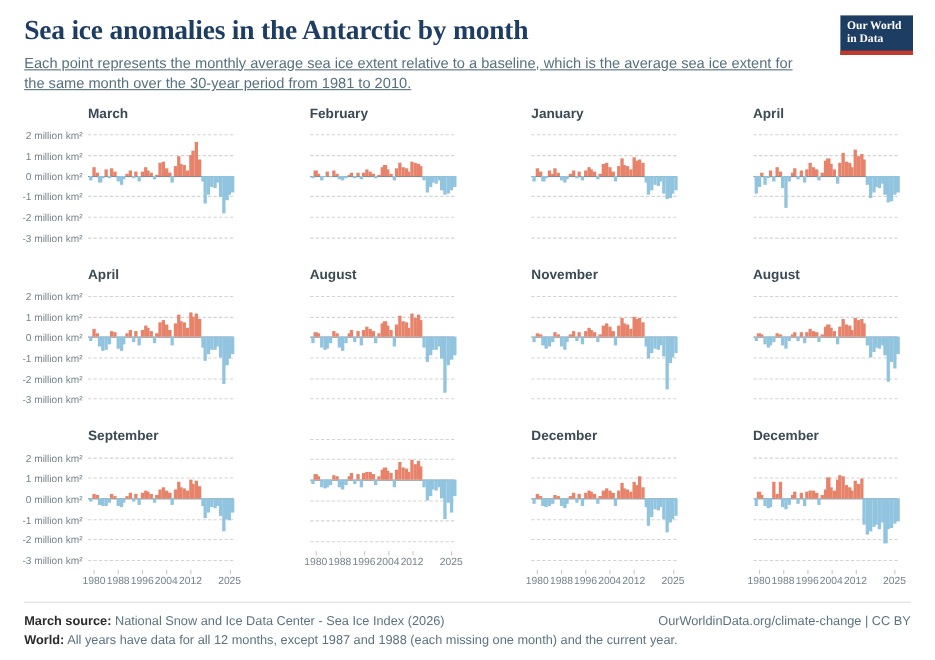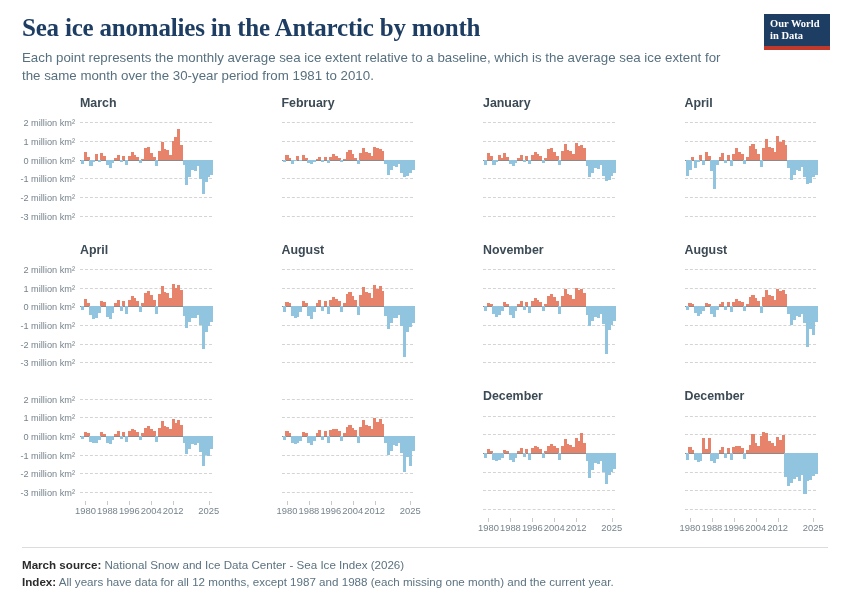--- a/index.html
+++ b/index.html
@@ -26,20 +26,21 @@
     letter-spacing: -0.2px;
     margin: 0 0 7px 0;
     line-height: 1.1;
   }
   .subtitle {
     font-size: 13.3px;
     color: #57707f;
     line-height: 1.42;
     max-width: 700px;
     margin: 0;
+    text-decoration: underline;
   }
   .owid-logo {
     position: absolute;
     top: 14px; right: 20px;
     width: 66px; height: 36px;
     background: #1d3d63;
     color: #fff;
     font-family: "Liberation Serif", serif;
     font-weight: 700;
     font-size: 10.5px;
@@ -671,20 +672,21 @@
             <div class="bar neg" title="August 2022: -0.9 million km²" style="left: calc(91.6667% - 1.55px); top: 41.6667%; height: 16.8px;"></div>
             <div class="bar neg" title="August 2023: -2.2 million km²" style="left: calc(93.75% - 1.55px); top: 41.6667%; height: 41.0667px;"></div>
             <div class="bar neg" title="August 2024: -1.2 million km²" style="left: calc(95.8333% - 1.55px); top: 41.6667%; height: 22.4px;"></div>
             <div class="bar neg" title="August 2025: -1.55 million km²" style="left: calc(97.9167% - 1.55px); top: 41.6667%; height: 28.9333px;"></div>
             <div class="bar neg" title="August 2026: -0.85 million km²" style="left: calc(100% - 1.55px); top: 41.6667%; height: 15.8667px;"></div>
           </div>
         </div>
         <div class="x-axis"></div>
       </div>
       <div class="panel bottom-row">
+        <div class="panel-title">September</div>
         <div class="plot-wrap">
           <div class="grid-line" style="top: 8.33333%;">
             <span class="y-label">2 million km²</span>
           </div>
           <div class="grid-line" style="top: 25%;">
             <span class="y-label">1 million km²</span>
           </div>
           <div class="grid-line zero" style="top: 41.6667%;">
             <span class="y-label">0 million km²</span>
           </div>
@@ -989,20 +991,21 @@
       </div>
     </div>
 
   <div class="footer">
     <div class="footer-rule"></div>
     <div class="footer-row">
       <div>
         <span class="footer-strong">March source:</span>
         <span>National Snow and Ice Data Center - Sea Ice Index (2026)</span>
       </div>
+      <div class="footer-link">OurWorldinData.org/climate-change | CC BY</div>
     </div>
     <div class="footer-note">
-      <span class="footer-strong">Index:</span>
+      <span class="footer-strong">World:</span>
       <span>All years have data for all 12 months, except 1987 and 1988 (each missing one month) and the current year.</span>
     </div>
   </div>
 
 </div>
 
 </body></html>

